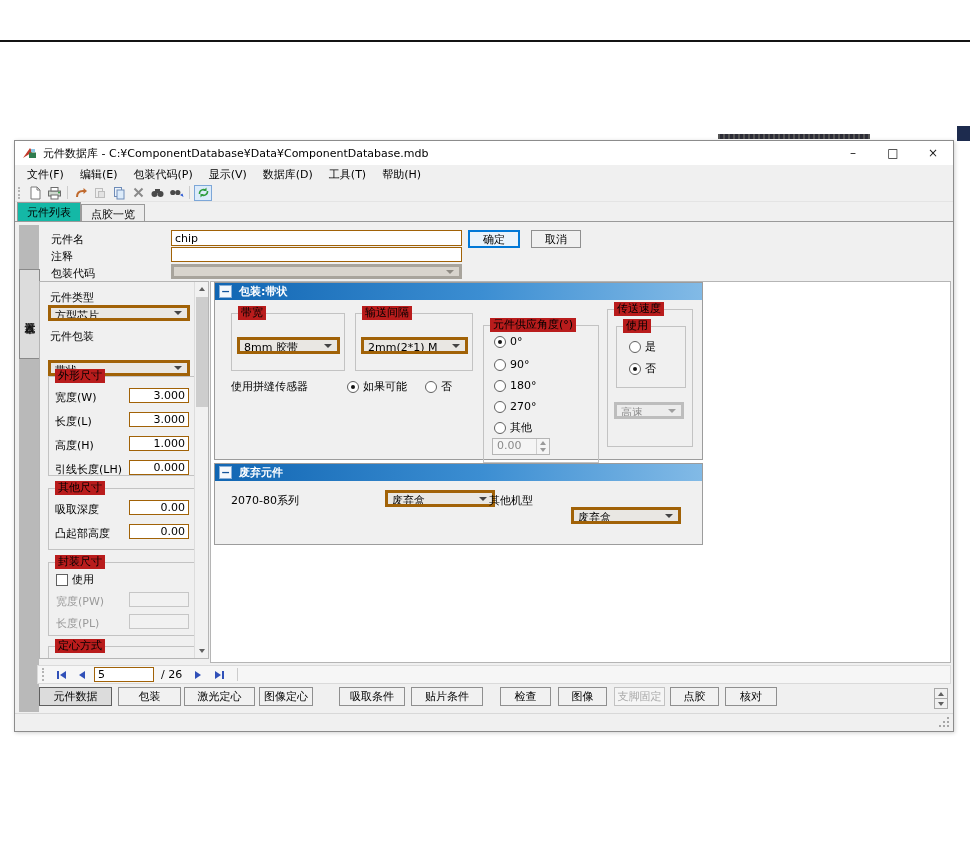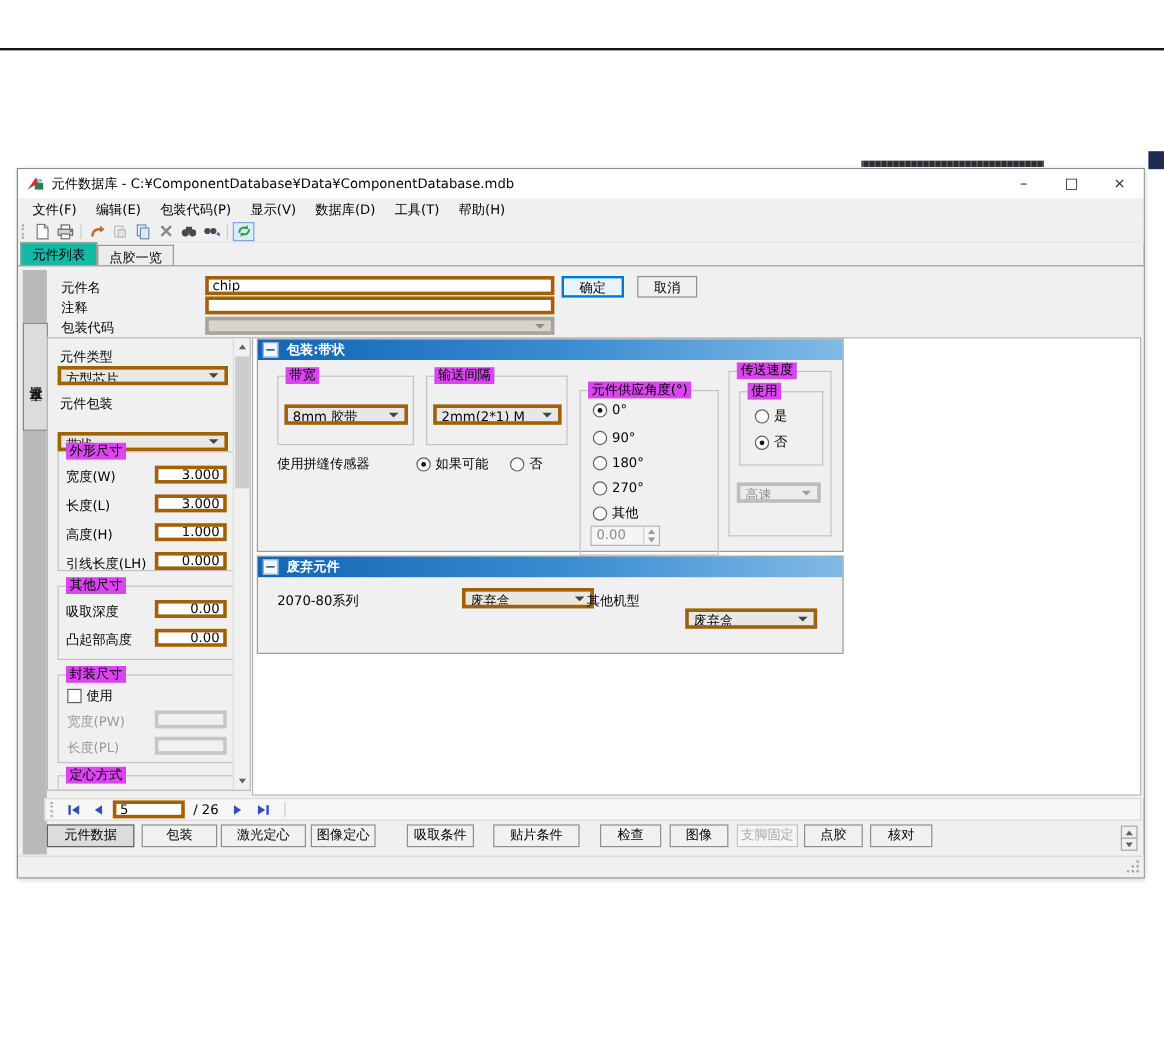--- a/index.html
+++ b/index.html
@@ -22,34 +22,34 @@
 .tgrip{width:4px;height:12px;border-left:2px dotted #b4b4b4;margin:0 3px 0 0}
 .ticon{width:18px;height:16px;display:flex;align-items:center;justify-content:center}
 .ticon.pressed{border:1px solid #7da7d8;background:#dcebfa}
 .tsep{width:1px;height:13px;background:#cccccc;margin:0 3px}
 .tabstrip{left:0;top:61px;width:938px;height:19px;display:flex;align-items:flex-end;padding-left:2px}
 .tab{font-size:11px;padding:2px 9px 1px 9px;border:1px solid #9a9a9a;border-bottom:none;background:#ececec;height:17px;white-space:nowrap}
 .tab.active{background:#14b8a6;height:19px;position:relative;z-index:5}
 .tabpage{left:0;top:80px;width:938px;height:444px;background:#f0f0f0;border-top:1px solid #9a9a9a}
 .fieldlabel{font-size:11px;line-height:15px;white-space:nowrap}
 .fieldlabel.dim{color:#9a9a9a}
-.tinput{border:3px solid #a16207;background:#fff;font:11px "DejaVu Sans","Liberation Sans",sans-serif;padding:0 3px;outline:none}
+.tinput{border:1px solid #a16207;background:#fff;font:11px "DejaVu Sans","Liberation Sans",sans-serif;padding:0 3px;outline:none}
 .tinput.num{text-align:right}
 .tinput.dis{background:#f1f1f1;border-color:#c6c6c6}
 .btn{border:1px solid #8f8f8f;background:#f0f0f0;font-size:11px;text-align:center}
 .btn.default{border:2px solid #0078d7;background:#e9f3fb}
 .combo{border:3px solid #a16207;background:#fdfdfd;font-size:11px;line-height:14px;padding:1px 16px 0 4px;position:relative;white-space:nowrap;overflow:hidden}
 .combo::after{content:"";position:absolute;right:5px;top:50%;margin-top:-2px;border-left:4px solid transparent;border-right:4px solid transparent;border-top:4px solid #444}
 .combo.grey{background:#e9e7e3}
 .combo.dis{background:#ececec;color:#8f8f8f;border-color:#bdbdbd}
 .combo.dis::after{border-top-color:#9f9f9f}
 .combo.blank{background:#d8d4cd;border-color:#a8a49c}
 .combo.blank::after{border-top-color:#8f8b84}
 .group{border:1px solid #c3c3c3;position:absolute}
-.gtitle{position:absolute;top:-8px;left:6px;background:#d946ef;padding:0 3px;font-size:11px;line-height:14px;white-space:nowrap}
+.gtitle{position:absolute;top:-8px;left:6px;background:#b91c1c;padding:0 3px;font-size:11px;line-height:14px;white-space:nowrap}
 .sidestrip{left:4px;top:84px;width:20px;height:487px;background:#b9b9b9}
 .sidetab{left:4px;top:128px;width:21px;height:90px;background:#dcdcdc;border:1px solid #8a8a8a;writing-mode:vertical-rl;font-size:11px;line-height:19px;text-align:center;color:#111}
 .leftpanel{left:24px;top:140px;width:170px;height:378px;background:#f0f0f0;border:1px solid #b5b5b5;overflow:hidden}
 .vscroll{position:absolute;right:0;top:0;width:14px;height:100%;background:#f1f1f1;border-left:1px solid #dcdcdc}
 .sarrow{position:absolute;left:0;width:13px;height:14px;display:flex;align-items:center;justify-content:center}
 .sthumb{position:absolute;left:1px;top:15px;width:12px;height:110px;background:#cdcdcd}
 .tri-up{border-left:3px solid transparent;border-right:3px solid transparent;border-bottom:4px solid #606060}
 .tri-dn{border-left:3px solid transparent;border-right:3px solid transparent;border-top:4px solid #606060}
 .whitearea{left:195px;top:140px;width:741px;height:382px;background:#fff;border:1px solid #b5b5b5}
 .section{position:absolute;background:#f0f0f0;border:1px solid #9c9c9c}
@@ -373,21 +373,21 @@
           <span class="tri-right"></span>
           <span class="vbar"></span>
         </span>
       <span class="navsep"></span>
     </div>
 
     <button class="pagebtn active" style="left:24px;width:73px">元件数据</button>
     <button class="pagebtn" style="left:103px;width:63px">包装</button>
     <button class="pagebtn" style="left:169px;width:71px">激光定心</button>
     <button class="pagebtn" style="left:244px;width:54px">图像定心</button>
-    <button class="pagebtn" style="left:324px;width:56px">吸取条件</button>
+    <button class="pagebtn" style="left:324px;width:66px">吸取条件</button>
     <button class="pagebtn" style="left:396px;width:72px">贴片条件</button>
     <button class="pagebtn" style="left:485px;width:51px">检查</button>
     <button class="pagebtn" style="left:543px;width:49px">图像</button>
     <button class="pagebtn dis" style="left:599px;width:51px">支脚固定</button>
     <button class="pagebtn" style="left:655px;width:49px">点胶</button>
     <button class="pagebtn" style="left:710px;width:52px">核对</button>
 
     <div class="abs btnspin">
       <span class="sb">
           <span class="tri-up"></span>

